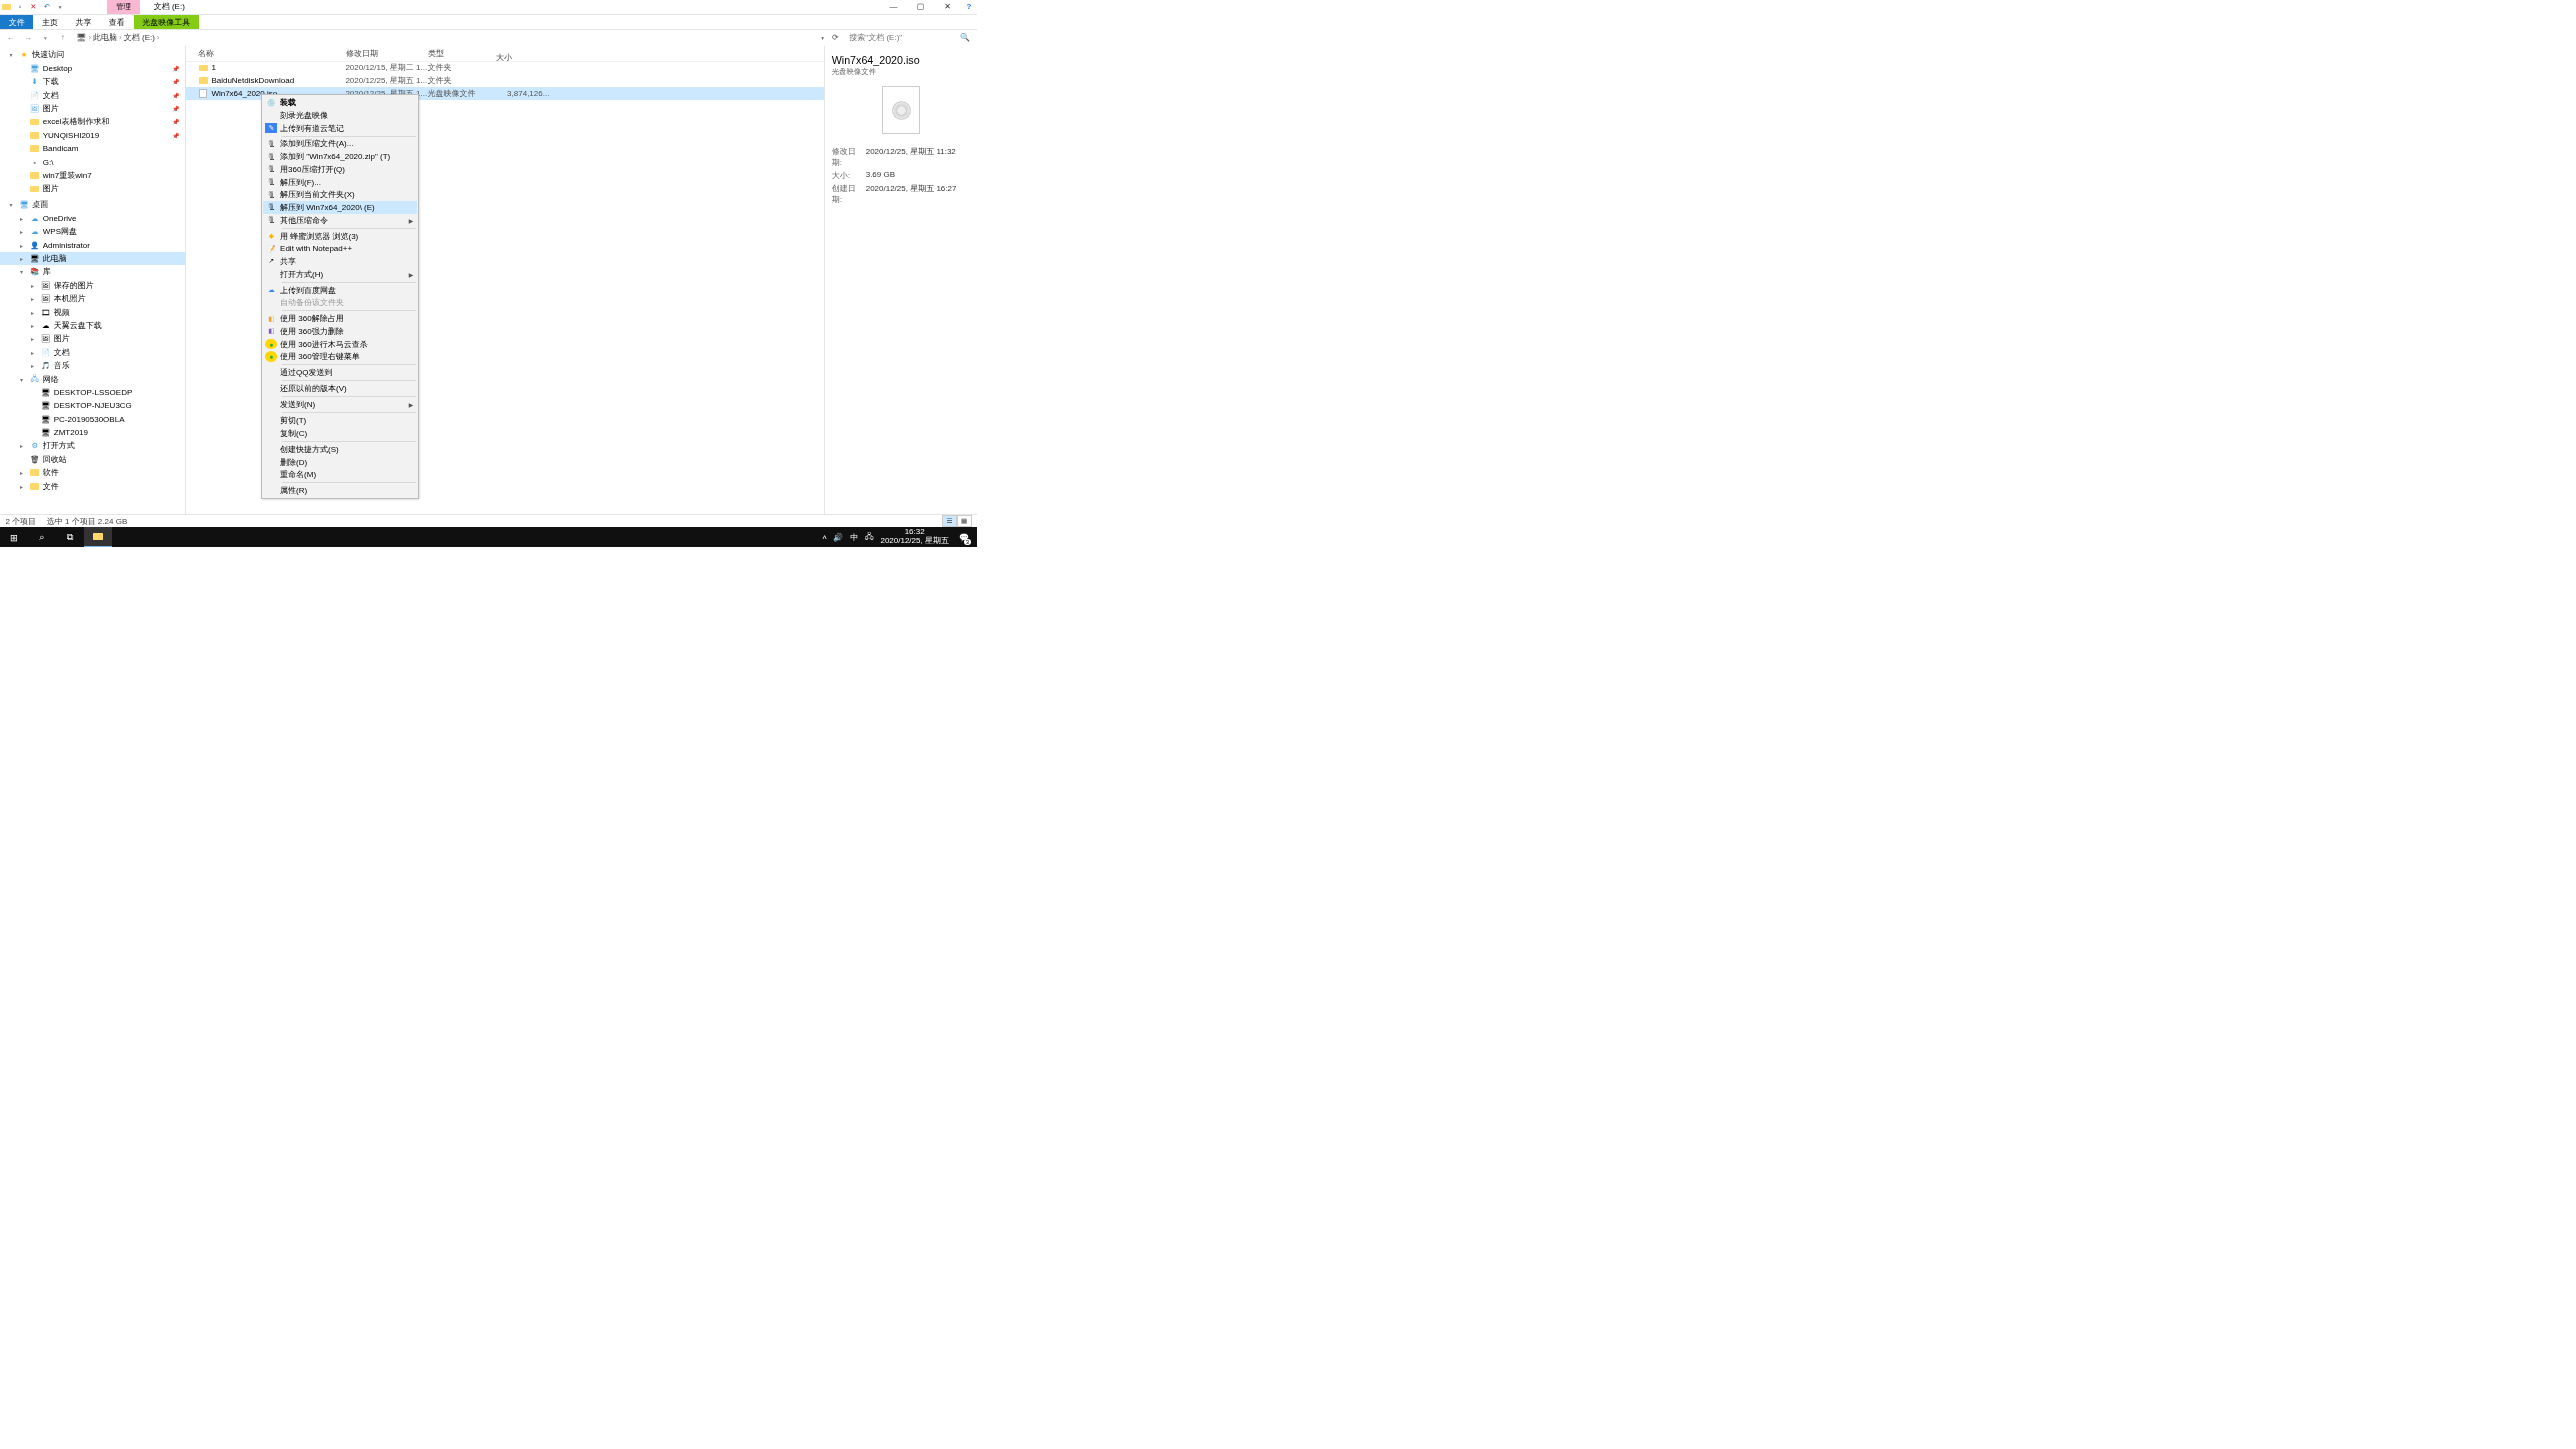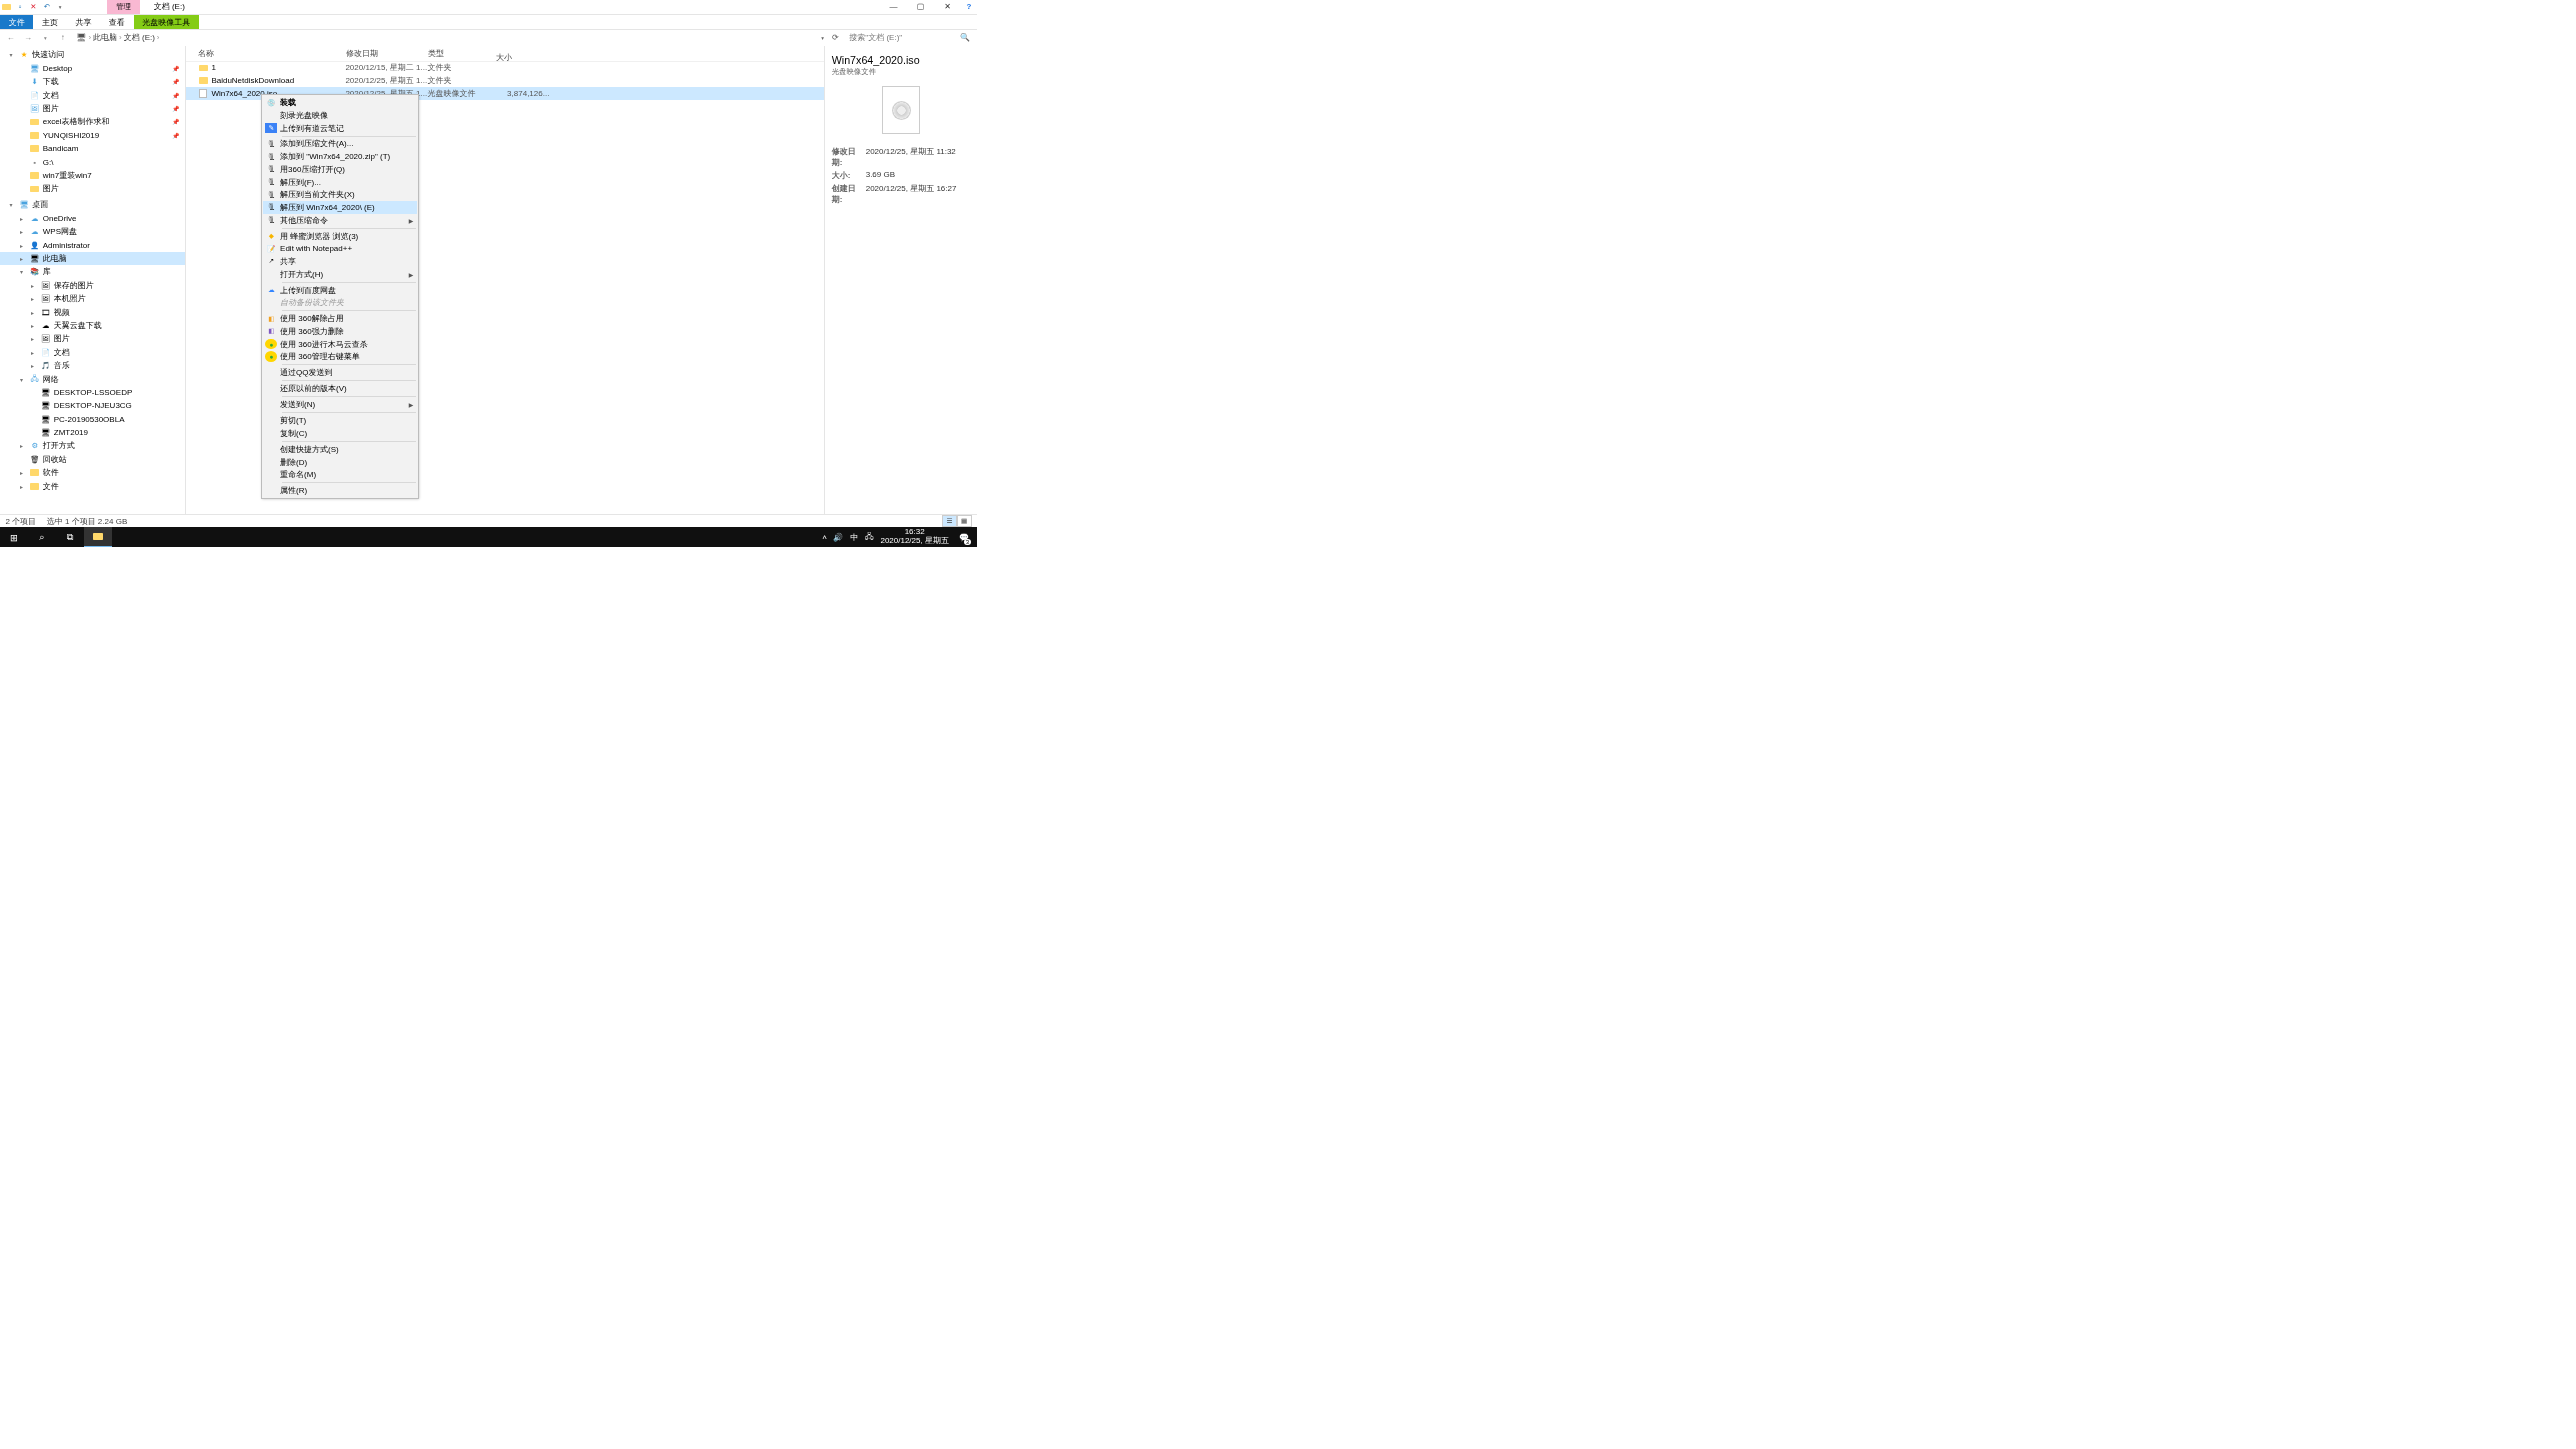--- a/index.html
+++ b/index.html
@@ -61,34 +61,34 @@
 .row .c-type { width:68px; color:#555; }
 .row .c-size { width:54px; color:#555; text-align:right; }
 
 
 .details { width:153px; border-left:0.7px solid #e5e5e5; padding:8px 6.7px; }
 .d-title { font-size:10.7px; font-weight:400; }
 .d-sub { font-size:7.4px; color:#666; margin-top:1.3px; }
 .d-thumb { width:38px; height:48px; border:0.7px solid #ccc; margin:9.4px auto 12px; display:flex; align-items:center; justify-content:center; }
 .d-disc { width:19px; height:19px; border-radius:50%; background:radial-gradient(circle,#eee 30%,#cfcfcf 32%,#e8e8e8 60%,#d0d0d0 62%); }
 .d-row { display:flex; margin-top:2px; font-size:7.4px; }
-.d-label { width:34px; color:#666;font-weight:bold; }
+.d-label { width:34px; color:#666; }
 .d-val { color:#333; }
 
 
 .statusbar { height:14.8px; border-top:0.7px solid #e5e5e5; display:flex; align-items:center; padding:0 5.4px; font-size:7.4px; color:#444; gap:10.7px; }
 .view-toggles { margin-left:auto; display:flex; }
 .view-btn { width:14.8px; height:12px; border:0.7px solid #ccc; display:flex; align-items:center; justify-content:center; font-size:6.7px; }
 .view-btn.active { background:#cce8ff; }
 
 
 .ctxmenu { position:absolute; left:261px; top:94px; width:158px; background:#f2f2f2; border:0.7px solid #bcbcbc; box-shadow:1.3px 1.3px 2.7px rgba(0,0,0,0.25); padding:1.3px 0.7px; }
 .ctx-item { display:flex; align-items:center; height:12.7px; padding:0 4px 0 2.7px; font-size:8px; position:relative;text-align:center; }
 .ctx-item.hover { background:#cce8ff; }
-.ctx-item.disabled { color:#9a9a9a;font-style:italic; }
+.ctx-item.disabled { color:#9a9a9a; }
 .ctx-icon { width:12px; height:10.7px; display:inline-flex; align-items:center; justify-content:center; font-size:6.7px; margin-right:2.7px;}
 .ctx-arrow { margin-left:auto; font-size:6px; color:#555; }
 .ctx-sep { height:0.7px; background:#d8d8d8; margin:1.3px 1.3px 1.3px 19px; }
 
 
 .taskbar { position:absolute; bottom:0; left:0; right:0; height:20px; background:#101010; display:flex; align-items:center; color:#fff; }
 .tb-btn { width:28px; height:20px; display:flex; align-items:center; justify-content:center; color:#fff; font-size:9.4px; }
 .tb-btn.active { background:#333; border-bottom:1.3px solid #76b9ed; }
 .tray { margin-left:auto; display:flex; align-items:center; gap:6.7px; padding-right:4px; font-size:7.4px; }
 .clock { text-align:center; line-height:8.7px; font-size:7.4px; }

